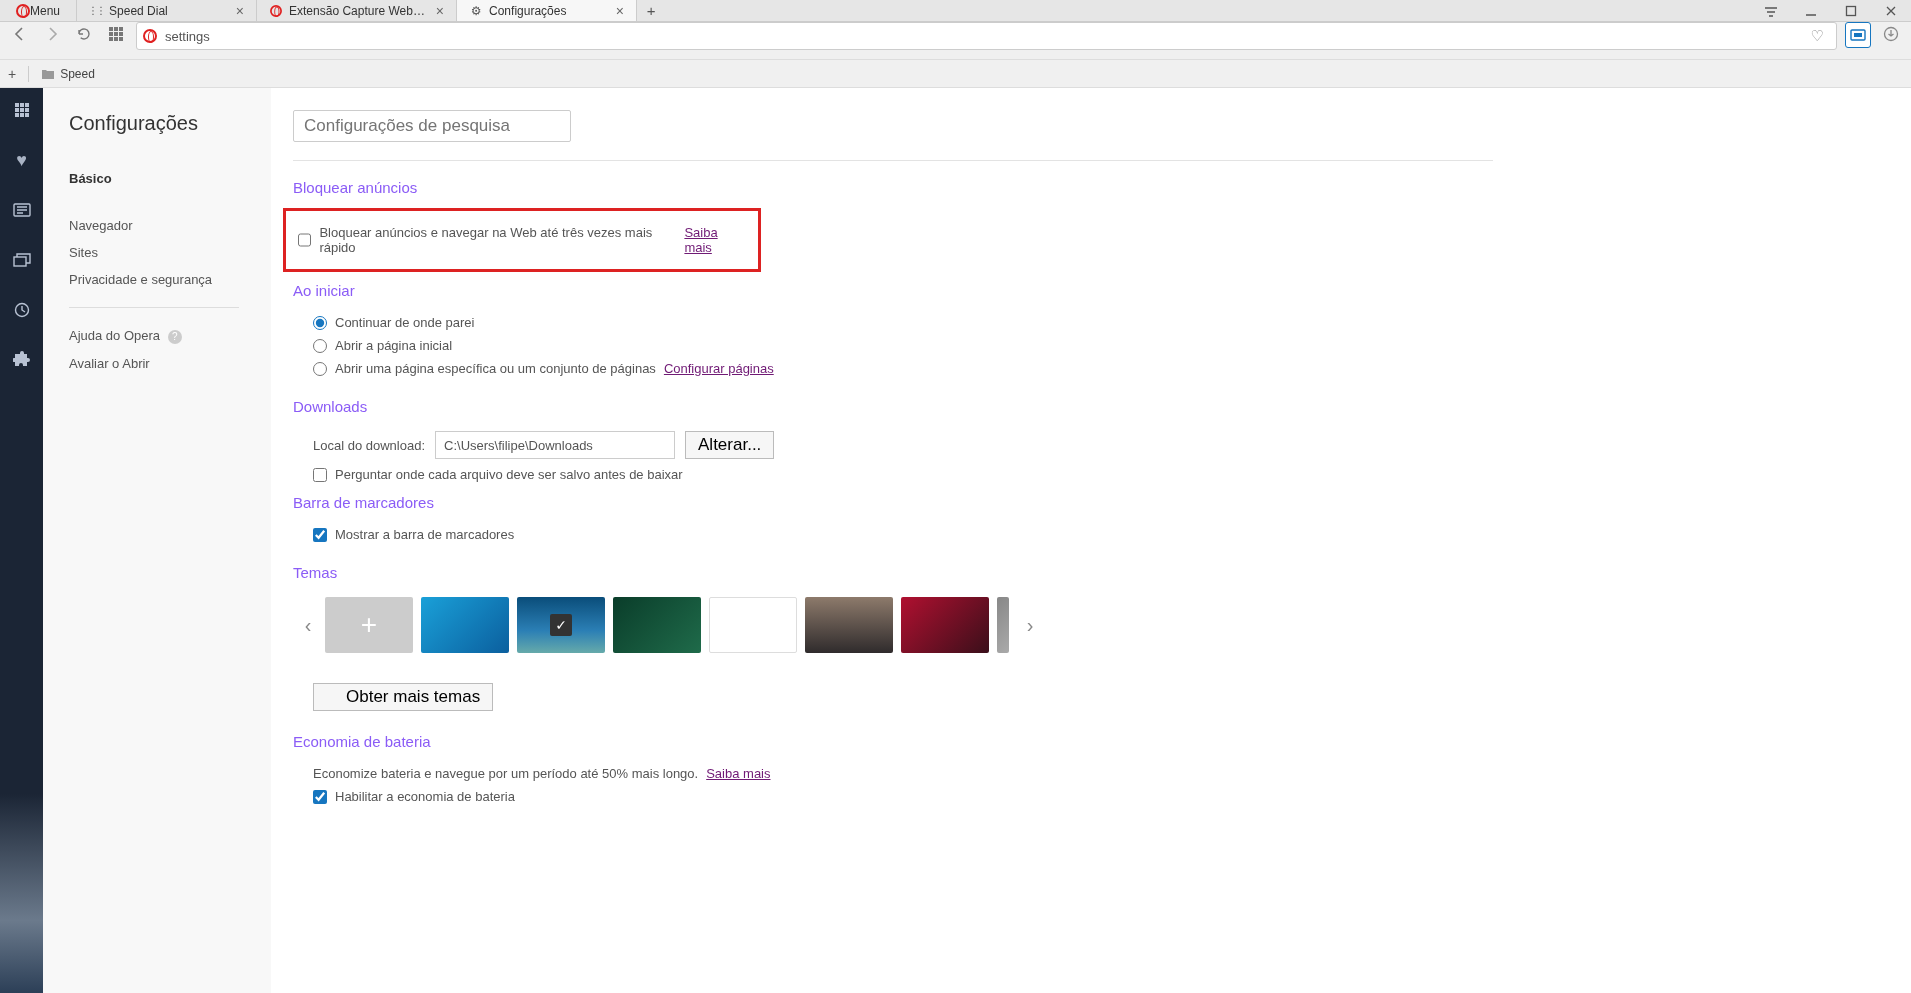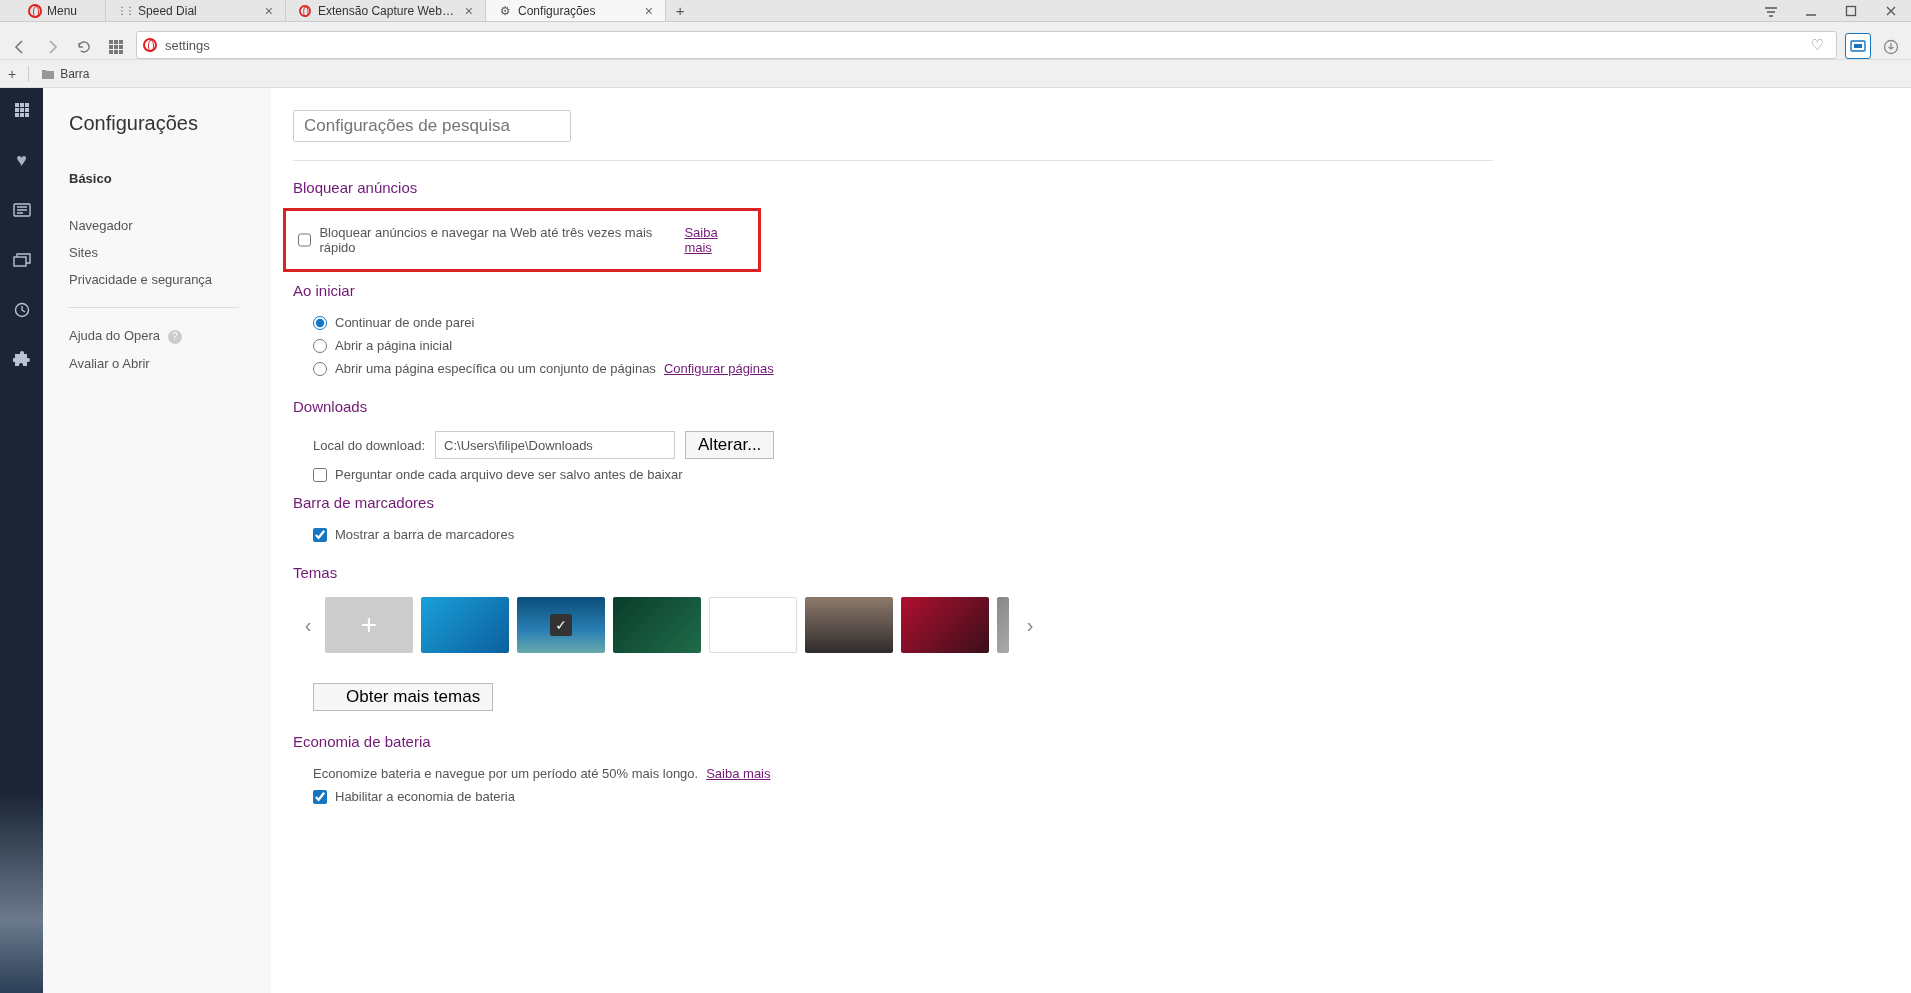--- a/index.html
+++ b/index.html
@@ -2,37 +2,37 @@
 <html><head>
 <meta charset="utf-8">
 <style>
 * { box-sizing: border-box; margin: 0; padding: 0; }
 body { font-family: "Segoe UI", Arial, sans-serif; font-size: 13px; color: #333; background: #f0f0f0; overflow: hidden; }
 
 .window { width: 1911px; height: 993px; display: flex; flex-direction: column; }
 
 
 .titlebar { height: 22px; background: #e6e6e6; display: flex; align-items: stretch; border-bottom: 1px solid #ccc; }
-.menu-btn { display: flex; align-items: center; gap: 5px; padding: 0 28px; border-right: 1px solid #ccc; cursor: pointer; font-size: 12px; }
+.menu-btn { display: flex; align-items: center; padding: 0 16px; border-right: 1px solid #ccc; cursor: pointer; font-size: 12px; }
 .opera-logo { width: 14px; height: 14px; border-radius: 50%; border: 2px solid #e02020; position: relative; }
 .opera-logo::after { content:''; position:absolute; left:3px; top:0px; width:4px; height:10px; border-radius:50%; border:1px solid #e02020; }
 .tab { display: flex; align-items: center; gap: 6px; padding: 0 10px 0 12px; border-right: 1px solid #ccc; min-width: 180px; max-width: 200px; font-size: 12px; cursor: pointer; position: relative; }
 .tab.active { background: #f7f7f7; }
 .tab .tab-title { flex: 1; overflow: hidden; white-space: nowrap; text-overflow: ellipsis; }
 .tab .close { color: #666; font-size: 14px; padding: 0 2px; }
 .tab-add { width: 28px; display:flex; align-items:center; justify-content:center; color:#555; font-size: 15px; cursor:pointer; }
 .titlebar-spacer { flex: 1; }
 .win-controls { display: flex; align-items: center; }
 .win-btn { width: 40px; height: 22px; display:flex; align-items:center; justify-content:center; color:#555; }
 .tab-icon { width: 14px; height: 14px; display:inline-flex; align-items:center; justify-content:center; color:#555;}
 .speed-dial-icon::before { content: "⋮⋮"; letter-spacing:-2px; font-size:10px; }
 .gear-icon::before { content: "⚙"; font-size: 12px; }
 
 
-.navbar { height: 38px; background: #f0f0f0; display:flex; align-items:flex-end; padding: 0 8px; gap: 8px; border-bottom: 1px solid #ddd; }
+.navbar { height: 38px; background: #f0f0f0; display:flex; align-items:flex-start; padding: 0 8px; gap: 8px; border-bottom: 1px solid #ddd; }
 .nav-btn { width: 24px; height: 24px; display:flex; align-items:center; justify-content:center; color:#666; cursor:pointer; font-size: 16px; }
 .addr-wrap { flex:1; display:flex; align-items:center; background:#fff; border:1px solid #ccc; border-radius:3px; height:28px; padding: 0 6px; }
 .addr-wrap .opera-logo { width:14px; height:14px; margin-right:8px; }
 .addr { flex:1; border:none; outline:none; font-size:13px; color:#555; }
 .addr-heart { color:#888; font-size:15px; padding:0 6px; cursor:pointer; }
 .ext-btn { width:26px; height:26px; display:flex; align-items:center; justify-content:center; border:1px solid #1676c0; border-radius:3px; background:#fff; cursor:pointer; }
 
 
 .bookbar { height: 28px; background:#f0f0f0; display:flex; align-items:center; padding:0 8px; gap:12px; border-bottom:1px solid #ddd; font-size:12px; }
 .book-plus { color:#555; font-size:14px; cursor:pointer; }
@@ -52,21 +52,21 @@
 .side-item { font-size:13px; color:#555; padding:6px 0; cursor:pointer; }
 .side-item.sel { color:#333; font-weight:600; }
 .side-sep { width:170px; height:1px; background:#ddd; margin: 14px 0; }
 .side-help { display:inline-flex; align-items:center; justify-content:center; width:14px; height:14px; border-radius:50%; background:#ccc; color:#fff; font-size:10px; margin-left:4px; }
 
 
 .content { flex:1; background:#fff; overflow:auto; padding: 22px 0 20px 22px; }
 .content-inner { max-width:1200px; }
 .search-input { width:278px; height:32px; border:1px solid #ccc; border-radius:2px; padding:0 10px; font-size:17px; color:#888; margin-bottom:18px; }
 .hr { height:1px; background:#e3e3e3; margin-bottom:18px; }
-.section-h { font-size:15px; color:#701a75; margin: 8px 0 12px 0; }
+.section-h { font-size:15px; color:#8b5cf6; margin: 8px 0 12px 0; }
 .row { display:flex; align-items:center; gap:8px; padding:4px 0 4px 20px; font-size:13px; color:#555; }
 .row label { cursor: default; }
 .link { color:#701a75; text-decoration:underline; cursor:pointer; }
 .highlight-box { border:3px solid #d22; padding:10px 12px; margin: 8px 0 10px -10px; width:478px; }
 .text-label { font-size:13px; color:#555; }
 input[type="checkbox"], input[type="radio"] { width:14px; height:14px; accent-color:#1676c0; }
 .dl-row { display:flex; align-items:center; gap:10px; padding:4px 0 4px 20px; }
 .dl-path { width:240px; height:28px; border:1px solid #ccc; padding:0 8px; font-size:13px; color:#555; }
 .btn { height:28px; padding:0 12px; border:1px solid #bbb; background:#f6f6f6; font-size:17px; cursor:pointer; }
 
@@ -182,21 +182,21 @@
     </div>
   </div>
 
   <div class="bookbar">
     <span class="book-plus">+</span>
     <span class="book-sep"></span>
     <span class="book-folder">
       <svg width="14" height="12">
           <path d="M1 2h4l1 1h7v8H1z" fill="#999"></path>
         </svg>
-      <span>Barra</span>
+      <span>Speed</span>
     </span>
   </div>
 
   <div class="main">
 
     <div class="leftrail">
       <span class="rail-icon">
         <svg width="16" height="16">
             <rect x="1" y="1" width="4" height="4" fill="#b8c2d3"></rect>
             <rect x="6" y="1" width="4" height="4" fill="#b8c2d3"></rect>

